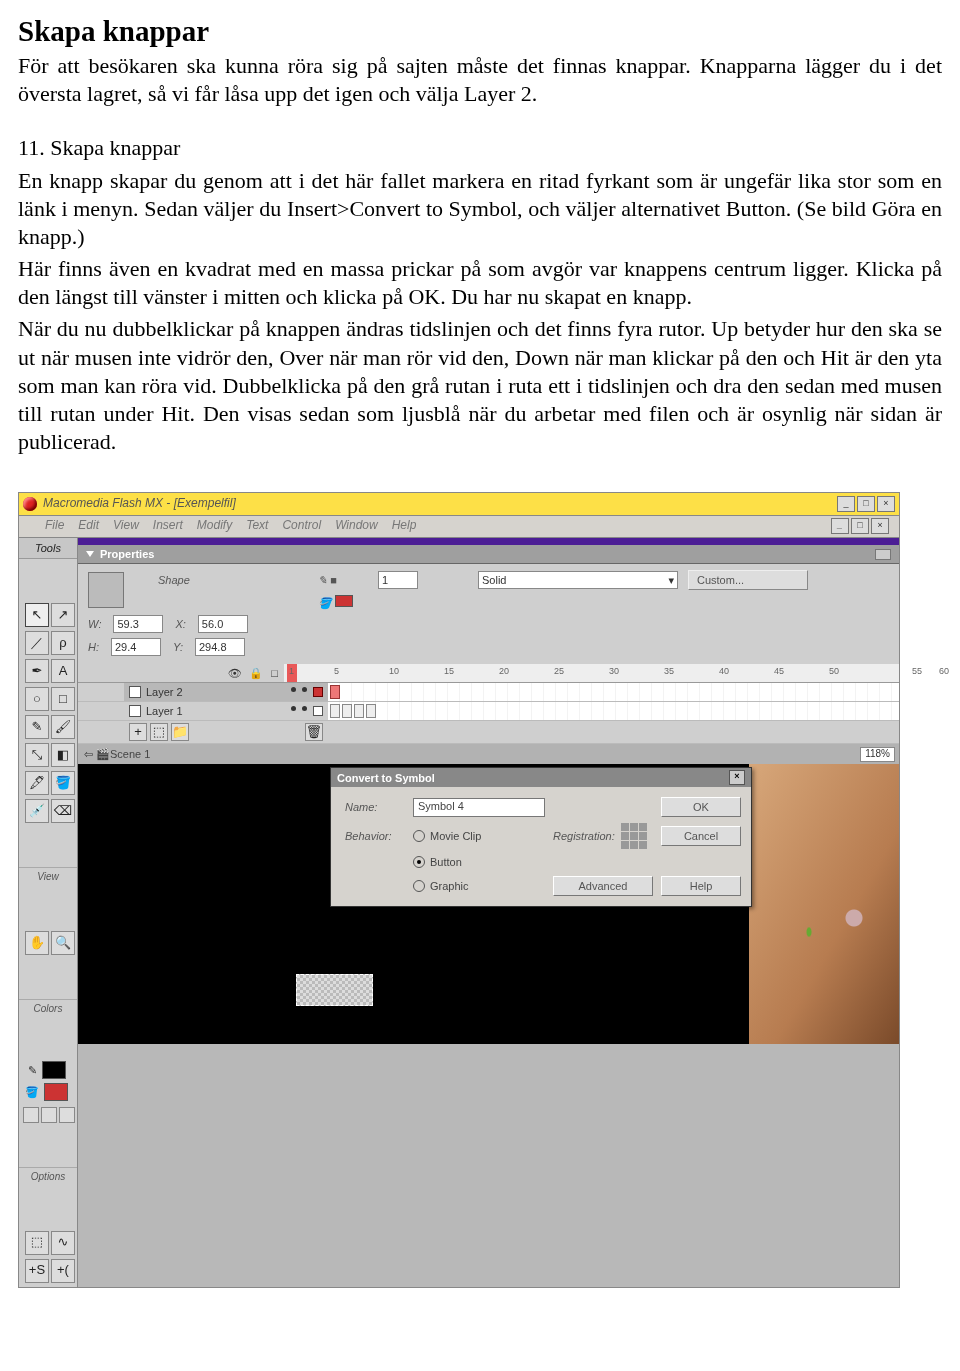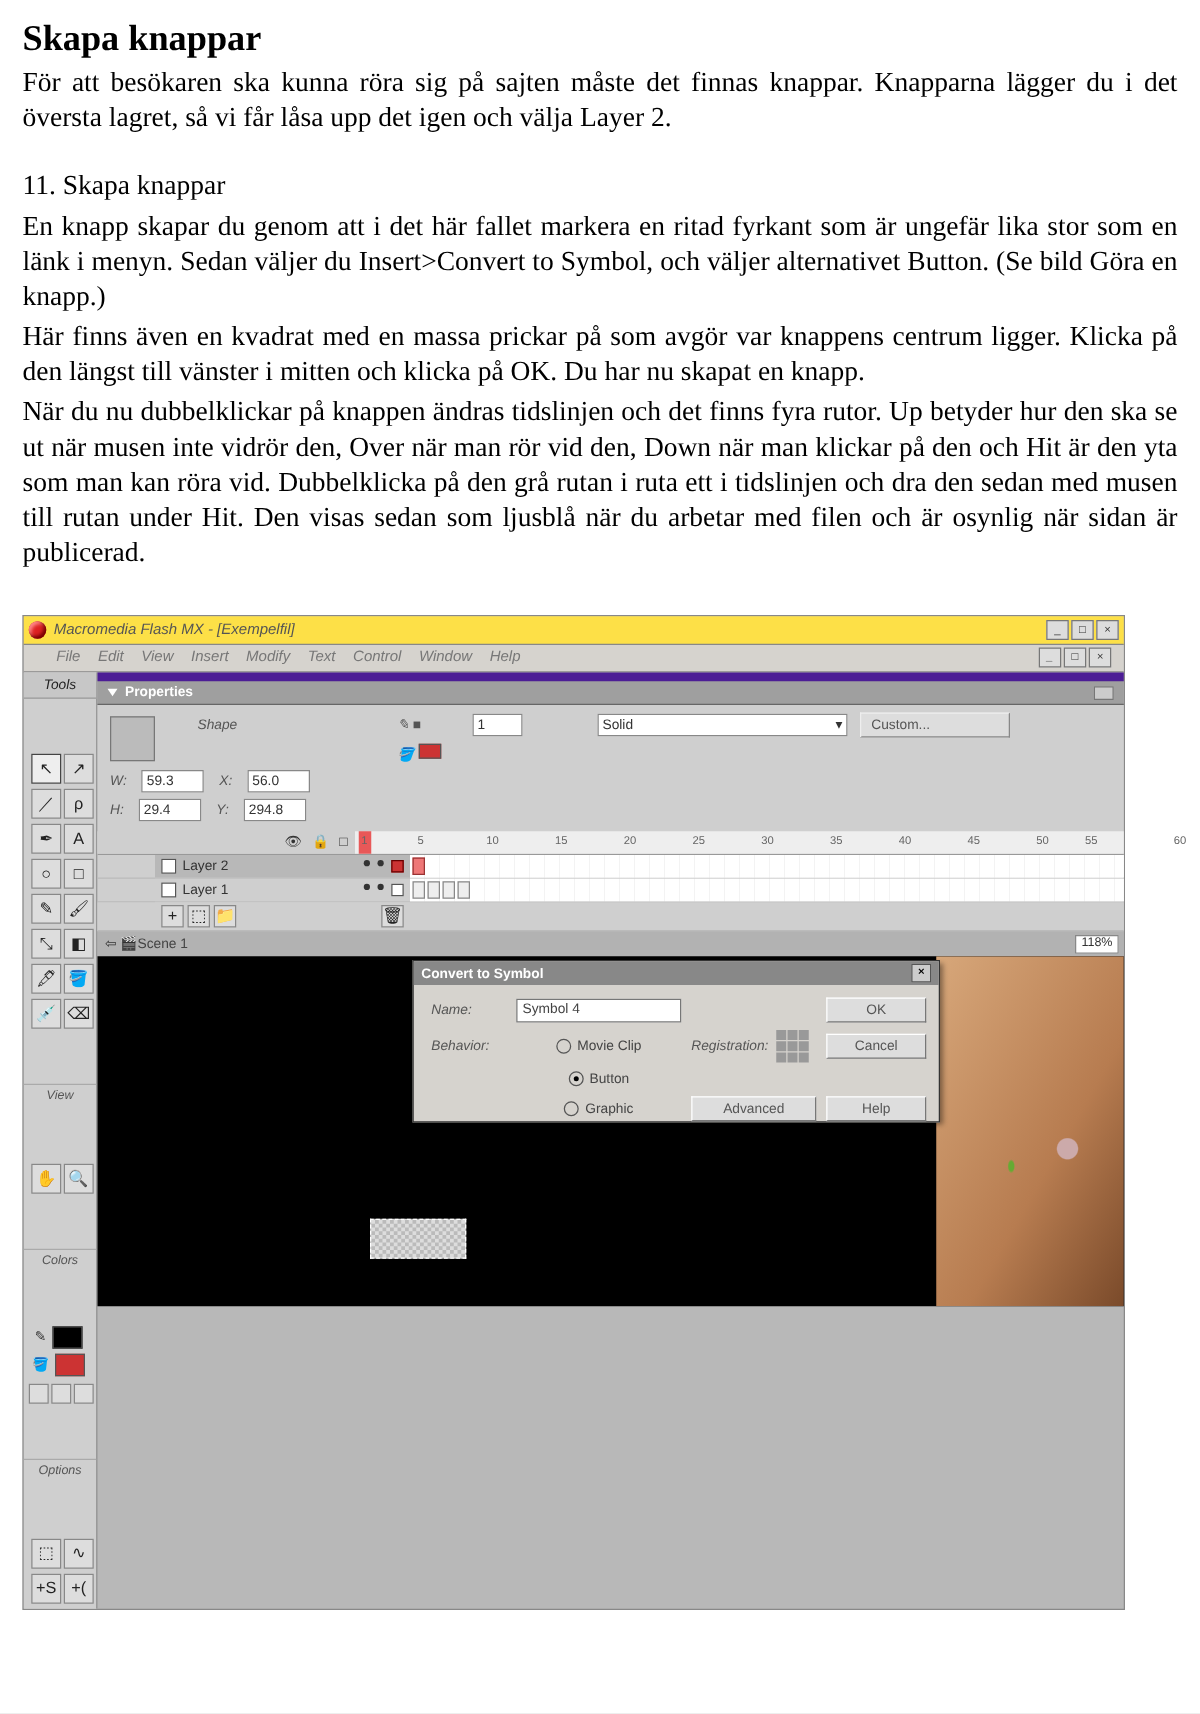--- a/index.html
+++ b/index.html
@@ -118,23 +118,23 @@
     border:1px dashed #fff;}
 
   
   .dialog{
     position:absolute;left:252px;top:3px;width:420px;
     background:#d6d3ce;border:1px solid #333;font-style:normal;
     box-shadow:2px 2px 4px rgba(0,0,0,.4);
   }
   .dlgtitle{background:#888;color:#fff;padding:2px 6px;font-size:11px;font-weight:bold;display:flex;align-items:center;}
   .dlgtitle .x{margin-left:auto;width:14px;height:13px;background:#ccc;border:1px solid #555;text-align:center;line-height:11px;font-size:9px;color:#000;}
-  .dlgbody{padding:10px 10px 0 14px;display:grid;grid-template-columns:60px 1fr 100px 80px;gap:6px 8px;font-size:11px;color:#555;font-style:italic;align-items:center;}
+  .dlgbody{padding:10px 10px 10px 14px;display:grid;grid-template-columns:60px 1fr 100px 80px;gap:6px 8px;font-size:11px;color:#555;font-style:italic;align-items:center;}
   .dlginput{background:#fff;border:1px solid #777;height:17px;padding:0 4px;font-style:normal;color:#444;grid-column:2;}
-  .radio{display:flex;align-items:center;gap:5px;font-style:normal;color:#444;justify-content:center;}
+  .radio{display:flex;align-items:center;gap:5px;font-style:normal;color:#444;}
   .radio .r{width:10px;height:10px;border:1px solid #555;border-radius:50%;display:inline-flex;align-items:center;justify-content:center;}
   .radio .r.on::after{content:"";width:4px;height:4px;background:#000;border-radius:50%;}
   .reggrid{display:inline-grid;grid-template-columns:repeat(3,8px);grid-template-rows:repeat(3,8px);gap:1px;}
   .reggrid div{background:#999;}
   .dlgbtn{background:#ddd;border:1px solid #777;border-top-color:#fff;border-left-color:#fff;padding:2px 0;text-align:center;font-style:normal;font-size:11px;}
   .stagewrap{position:relative;}
 </style>
 </head>
 <body>
 
@@ -275,21 +275,21 @@
             <span style="left:50px">5</span>
             <span style="left:105px">10</span>
             <span style="left:160px">15</span>
             <span style="left:215px">20</span>
             <span style="left:270px">25</span>
             <span style="left:325px">30</span>
             <span style="left:380px">35</span>
             <span style="left:435px">40</span>
             <span style="left:490px">45</span>
             <span style="left:545px">50</span>
-            <span style="left:584px">55</span>
+            <span style="left:628px">55</span>
             <span style="left:655px">60</span>
 
           </div>
         </div>
         <div class="layerrow">
           <div class="layerlabel sel">
             <span class="pg"></span>
             <span>Layer 2</span>
             <span class="dots">
                 <span class="dot"></span>

